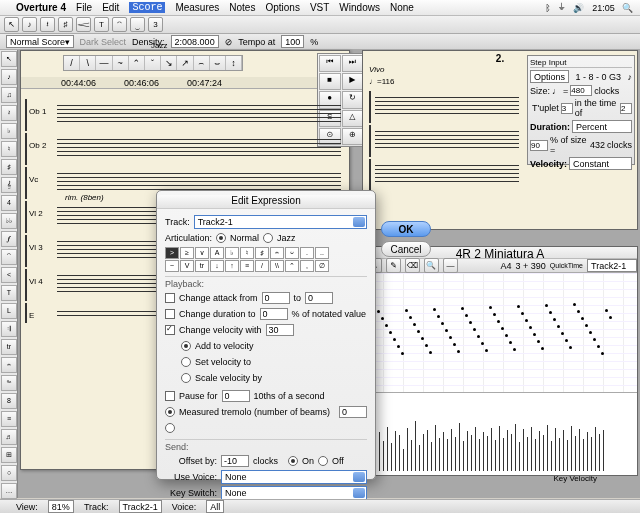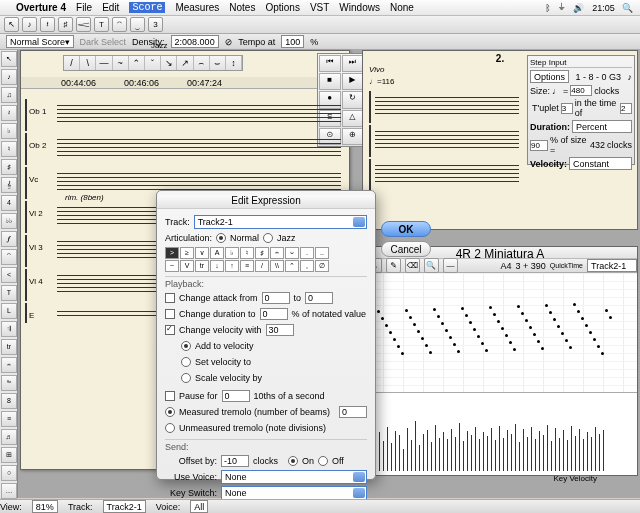--- a/index.html
+++ b/index.html
@@ -47,21 +47,21 @@
 .dialog .radio.on::after { content: ""; display: block; width: 4px; height: 4px; background: #333; border-radius: 50%; margin: 2px; }
 .dialog .chk.on::after { content: "✓"; font-size: 8px; display: block; margin-top: -2px; }
 .dialog input[type=text] { width: 28px; height: 12px; border: 1px solid #888; font-size: 9px; padding: 0 2px; background: #fff; }
 .dialog .section { font-size: 9px; color: #555; margin-top: 4px; border-top: 1px solid #ccc; padding-top: 2px; }
 .dialog .artgrid { display: grid; grid-template-columns: repeat(11, 14px); gap: 1px; margin: 2px 0; }
 .dialog .artgrid div { width: 14px; height: 12px; border: 1px solid #999; background: #fff; font-size: 7px; text-align: center; line-height: 10px; }
 .dialog .artgrid div.sel2 { background: #333; color: #fff; }
 .aquabtn { position: absolute; width: 50px; height: 16px; border-radius: 9px; text-align: center; font-size: 10px; line-height: 15px; border: 1px solid #4a7ec9; }
 .aquabtn.ok { background: linear-gradient(#aED0ff,#5c9aec); top: 30px; right: -56px; color: #000; font-weight: bold; }
 .aquabtn.cancel { background: linear-gradient(#fff,#ddd); top: 50px; right: -56px; border-color: #999; }
-.statusbar { position: absolute; bottom: 0; left: 0; right: 0; height: 14px; background: linear-gradient(#f0f0f0,#d8d8d8); border-top: 1px solid #aaa; display: flex; align-items: center; gap: 10px; padding-left: 0; font-size: 9px; }
+.statusbar { position: absolute; bottom: 0; left: 0; right: 0; height: 14px; background: linear-gradient(#f0f0f0,#d8d8d8); border-top: 1px solid #aaa; display: flex; align-items: center; gap: 10px; padding-left: 16px; font-size: 9px; }
 .toolstrip { position: absolute; left: 42px; top: 4px; width: 180px; height: 16px; background: linear-gradient(#f6f6f6,#e2e2e2); border: 1px solid #999; display: flex; }
 .toolstrip div { flex: 1; border-right: 1px solid #bbb; text-align: center; font-size: 9px; line-height: 14px; }
 .transport { position: absolute; left: 296px; top: 2px; width: 48px; height: 94px; background: linear-gradient(#f4f4f4,#e0e0e0); border: 1px solid #888; display: grid; grid-template-columns: 1fr 1fr; gap: 1px; padding: 1px; }
 .transport div { background: linear-gradient(#fdfdfd,#dedede); border: 1px solid #aaa; text-align: center; font-size: 8px; line-height: 12px; }
 .r2title { position: absolute; top: 2px; left: 50%; transform: translateX(-50%); font-size: 10px; font-weight: bold; }
 .deeplabel { font-size: 8px; position: absolute; }
 </style>
 </head>
 <body>
 
@@ -529,21 +529,20 @@
         <input type="text" value="0" style="">
         <span>10ths of a second</span>
       </div>
     <div class="frow">
         <span class="radio on"></span>
         <span>Measured tremolo (number of beams)</span>
         <input type="text" style="margin-left: auto;" value="0">
       </div>
     <div class="frow">
         <span class="radio"></span>
-        <span>Unmeasured tremolo (note divisions)</span>
       </div>
     <div class="section">Send:</div>
     <div class="frow">
         <label style="width:52px;text-align:right">Offset by:</label>
         <input type="text" value="-10" style="">
         <span>clocks</span>
         <span class="radio on" style="margin-left:6px"></span>
         <span>On</span>
         <span class="radio"></span>
         <span>Off</span>

